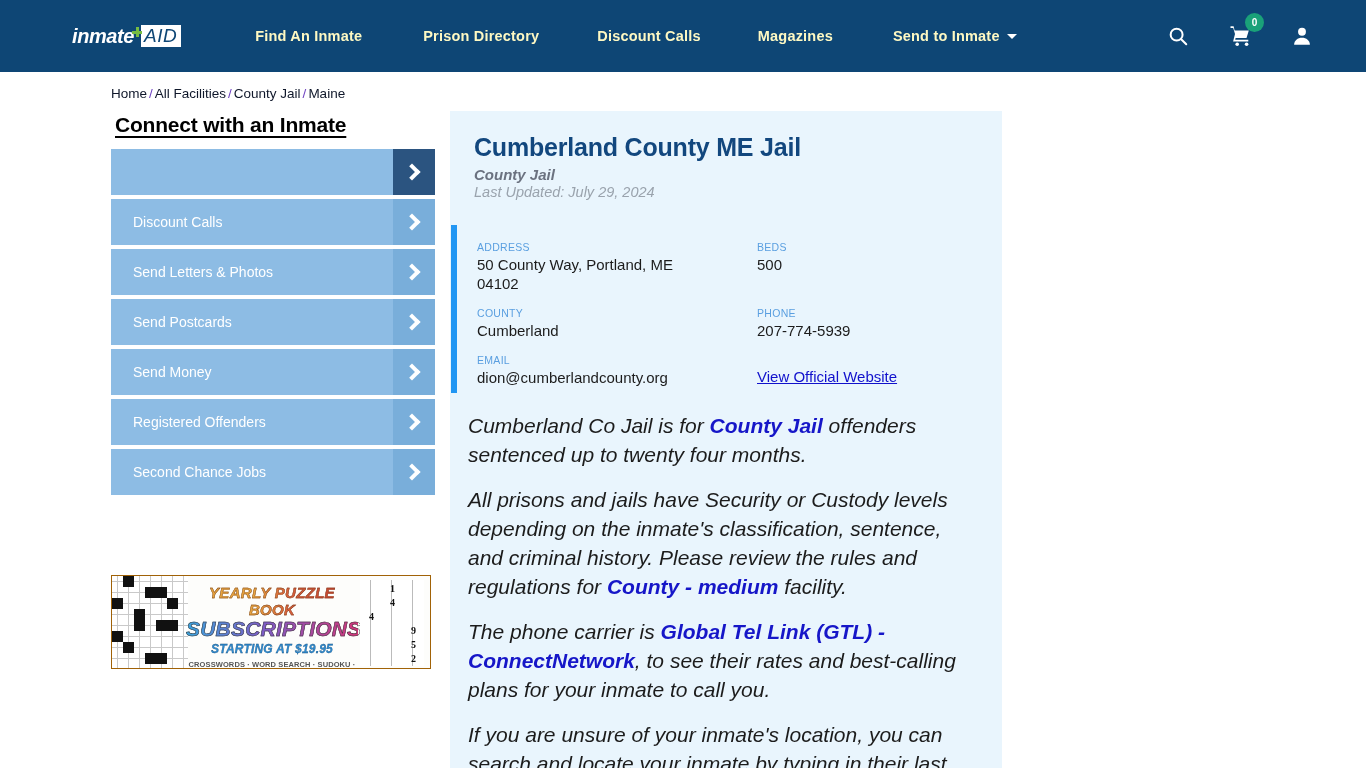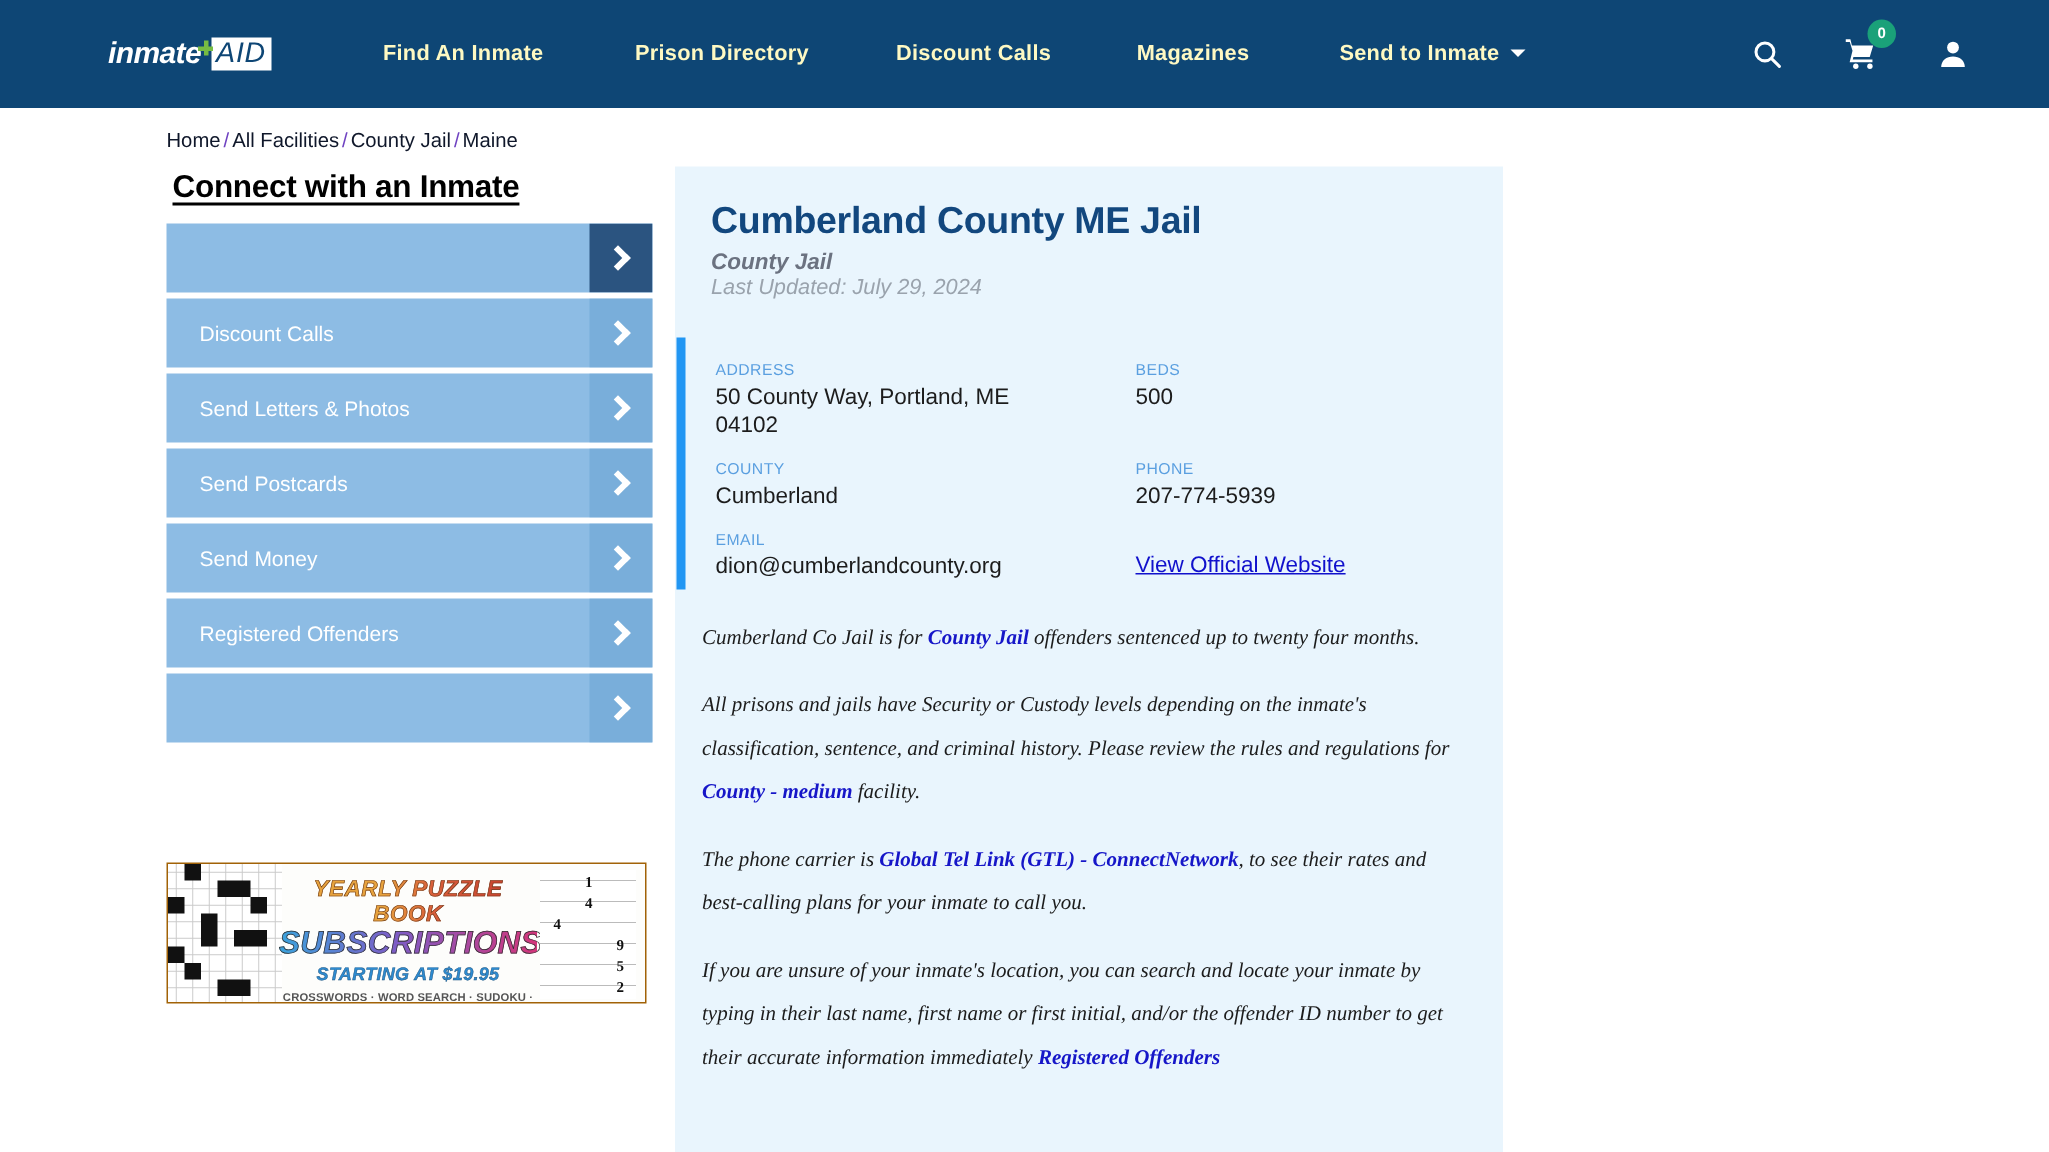--- a/index.html
+++ b/index.html
@@ -298,26 +298,25 @@
   }
   .info-link {
     font-size: 15px;
     color: #1111cc;
     text-decoration: underline;
     cursor: pointer;
   }
 
   .card-body { padding: 8px 24px 0 18px; }
   .card-body p {
-    font-size: 14px;
+    font-size: 21px;
     font-style: italic;
     color: #1c1c1c;
     line-height: 29px;
     margin: 0 2px 16px 0;
-    font-family: Liberation Serif, serif;
   }
   .card-body p:last-child { margin-bottom: 0; }
   .card-body a,
   .inline-link {
     color: #1616c8;
     font-weight: 700;
     font-style: italic;
     text-decoration: none;
     cursor: pointer;
   }
@@ -406,20 +405,21 @@
           <i class="chev"></i>
         </span>
     </div>
     <div class="side-btn">
       <span class="side-btn-label">Registered Offenders</span>
       <span class="side-btn-chev">
           <i class="chev"></i>
         </span>
     </div>
     <div class="side-btn">
+      <span class="side-btn-label">Second Chance Jobs</span>
       <span class="side-btn-chev">
           <i class="chev"></i>
         </span>
     </div>
   </div>
 
   <div class="ad-banner">
     <div class="ad-cross">
       <i class="ad-blk" style="left:11px;top:0;width:11px;height:11px;"></i>
       <i class="ad-blk" style="left:33px;top:11px;width:22px;height:11px;"></i>

